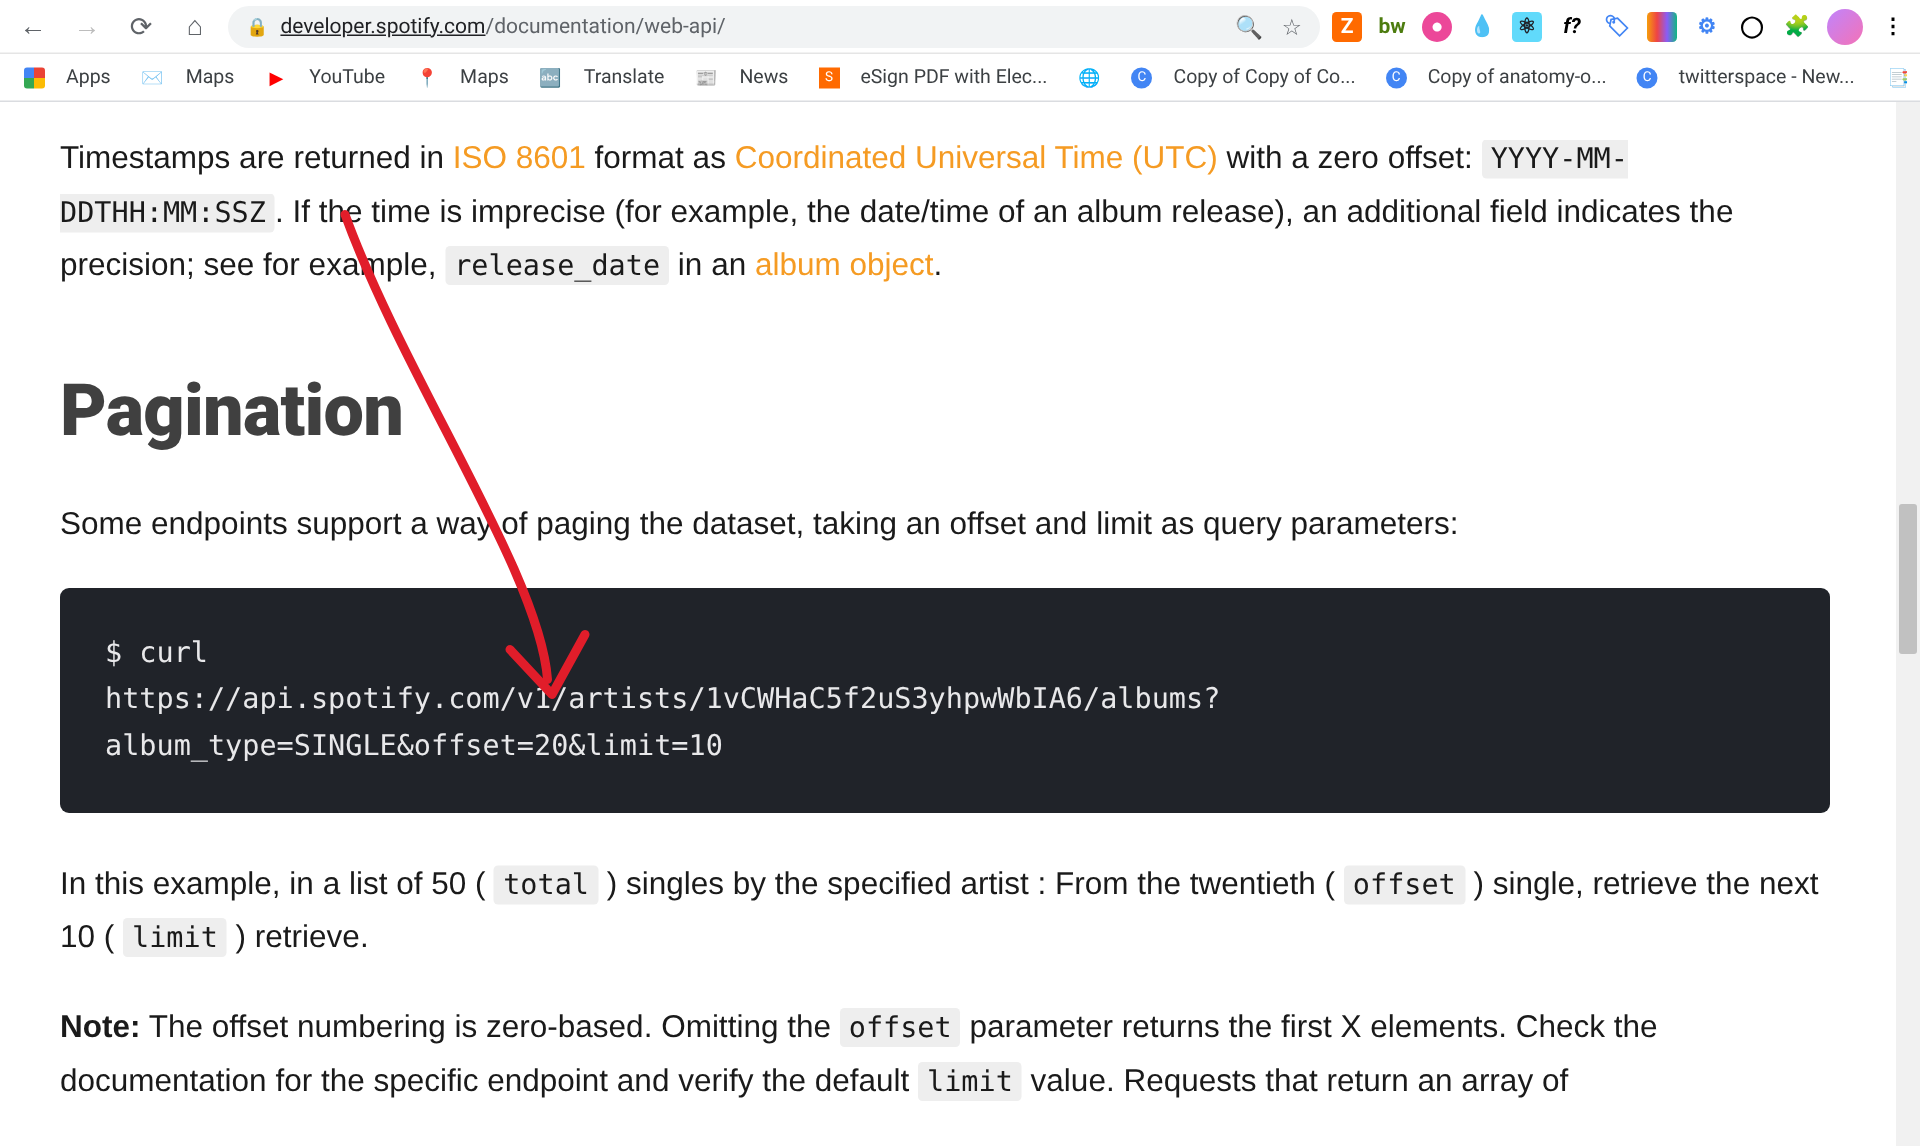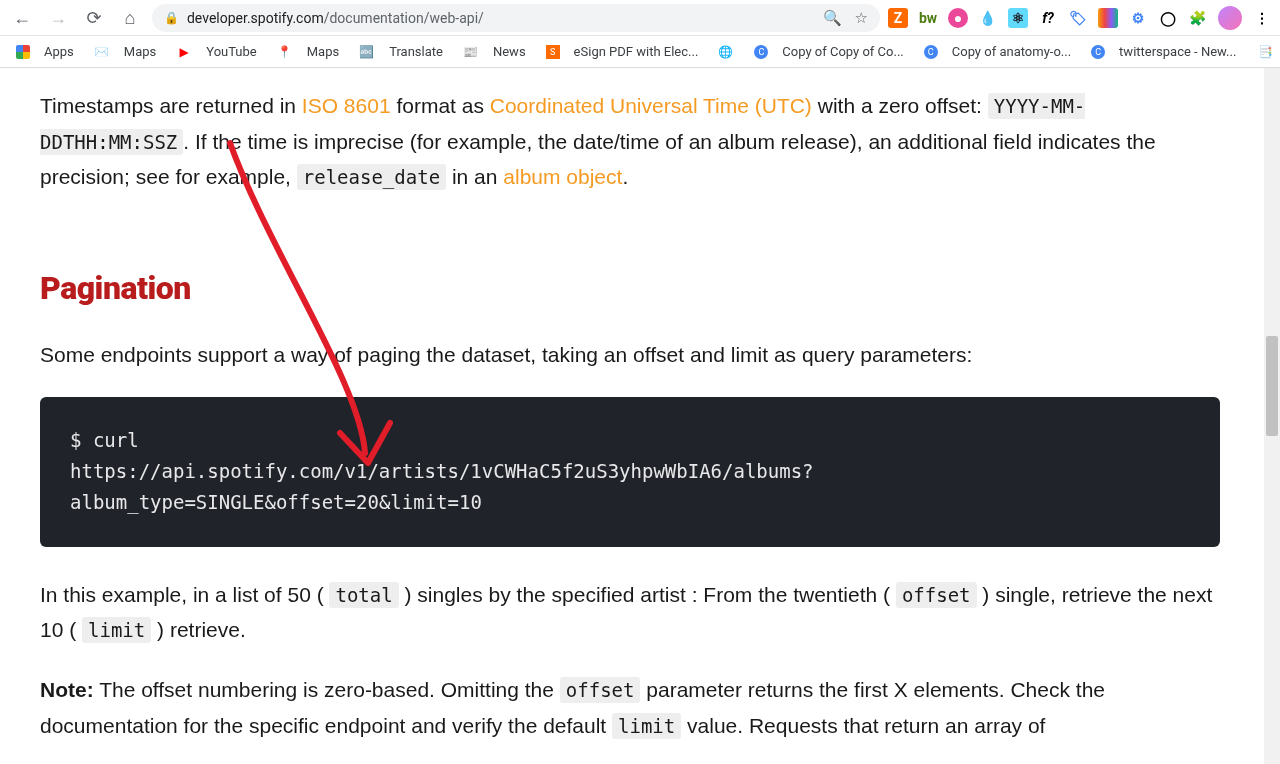--- a/index.html
+++ b/index.html
@@ -39,21 +39,21 @@
       border-radius: 14px;
       display: flex;
       align-items: center;
       padding: 0 12px;
       font-size: 14px;
       color: #202124;
       gap: 8px;
     }
     .lock-icon { font-size: 12px; color: #5f6368; }
     .url-text { color: #5f6368; }
-    .url-domain { color: #202124; }
+    .url-domain { color: #202124; text-decoration: underline; }
     .addr-icons { display: flex; gap: 12px; color: #5f6368; font-size: 15px; margin-left: auto; }
     .ext-icons { display: flex; gap: 10px; align-items: center; }
     .ext-icon {
       width: 20px; height: 20px; display: flex; align-items: center; justify-content: center;
       font-size: 14px; border-radius: 3px; font-weight: bold;
     }
     .avatar {
       width: 24px; height: 24px; border-radius: 50%;
       background: linear-gradient(135deg, #c084fc, #f472b6);
     }
@@ -104,24 +104,24 @@
     }
     .doc-link { color: #f59b23; text-decoration: none; }
     .inline-code {
       font-family: "SF Mono", Monaco, Consolas, monospace;
       background: #eeeeee;
       padding: 2px 6px;
       border-radius: 3px;
       font-size: 19px;
     }
     h2.section-heading {
-      font-size: 32px;
+      font-size: 48px;
       font-weight: 900;
-      color: #b91c1c;
-      margin: 74px 0 30px 0;
+      color: #404040;
+      margin: 50px 0 30px 0;
       letter-spacing: -0.5px;
     }
     .code-block {
       background: #202329;
       color: #e8e8ea;
       border-radius: 6px;
       padding: 28px 30px;
       font-family: "SF Mono", Monaco, Consolas, monospace;
       font-size: 19px;
       line-height: 1.65;

